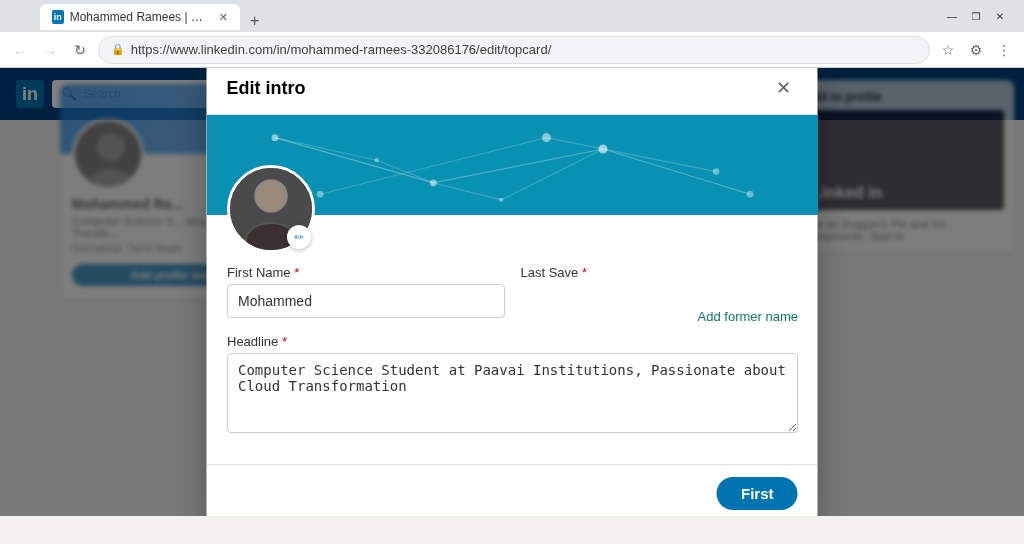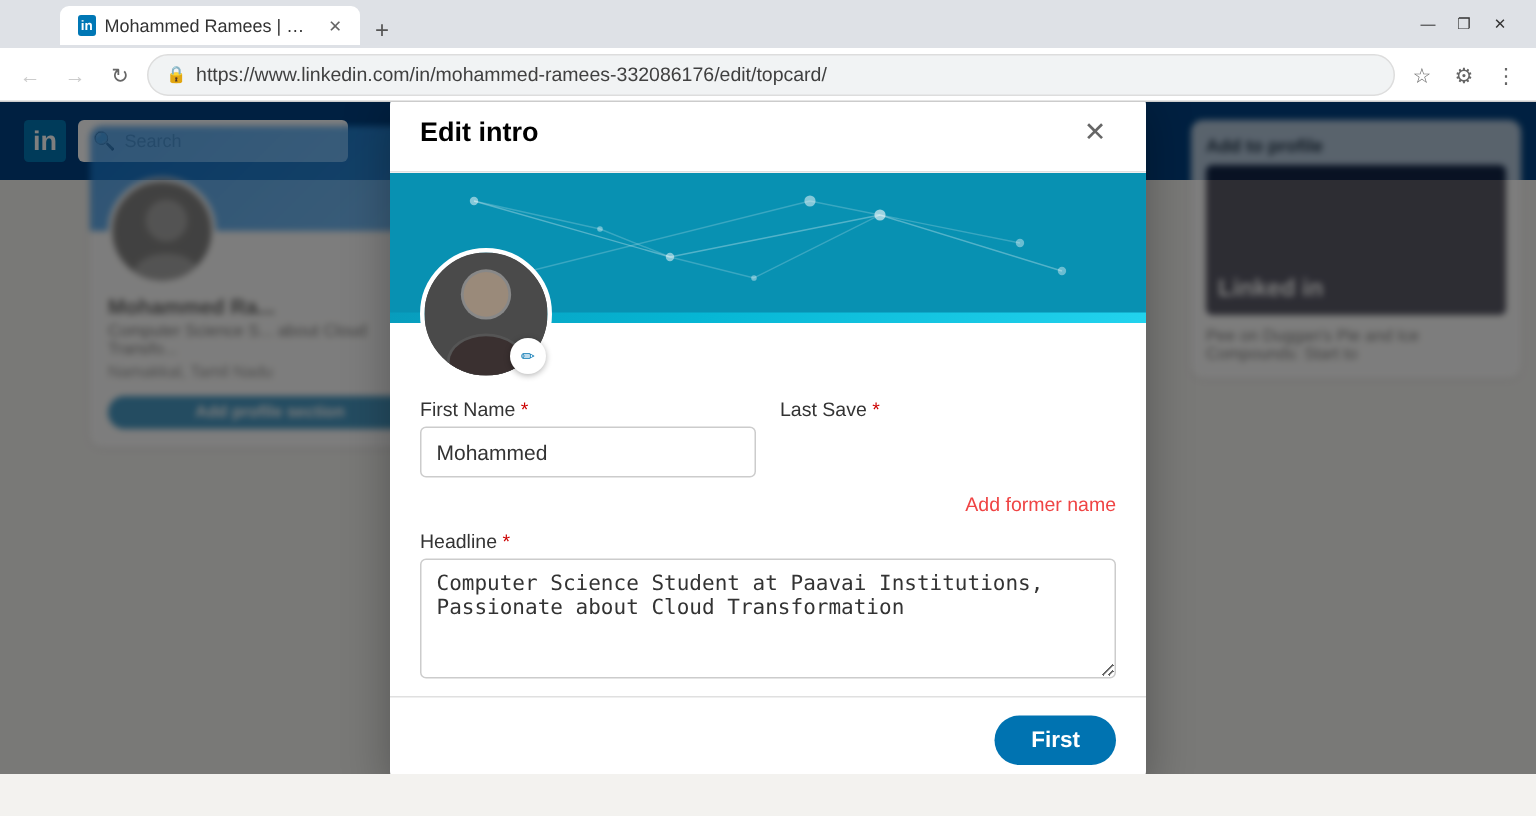--- a/index.html
+++ b/index.html
@@ -182,21 +182,21 @@
     }
 
     
     .modal {
       position: absolute;
       top: 50%;
       left: 50%;
       transform: translate(-50%, -50%);
       background: white;
       border-radius: 8px;
-      width: 504px;
+      width: 611px;
       max-height: 460px;
       z-index: 20;
       box-shadow: 0 8px 32px rgba(0,0,0,0.3);
       overflow: hidden;
       display: flex;
       flex-direction: column;
     }
     .modal-header {
       display: flex;
       align-items: center;
@@ -275,21 +275,21 @@
       font-size: 11px;
     }
 
     
     .form-section {
       padding: 0 20px;
     }
     .form-row {
       display: flex;
       gap: 16px;
-      margin-bottom: 19px;
+      margin-bottom: 0;
     }
     .form-group {
       flex: 1;
       display: flex;
       flex-direction: column;
       gap: 4px;
     }
     .form-label {
       font-size: 13px;
       font-weight: 500;
@@ -315,21 +315,21 @@
       width: 100%;
       resize: vertical;
       height: 80px;
     }
     .add-former-name {
       text-align: right;
       margin-top: -10px;
       margin-bottom: 10px;
     }
     .add-former-name a {
-      color: #ef4444;
+      color: #0f766e;
       font-size: 13px;
       text-decoration: none;
       cursor: pointer;
     }
 
     
     .modal-footer {
       padding: 12px 20px;
       display: flex;
       justify-content: flex-end;

